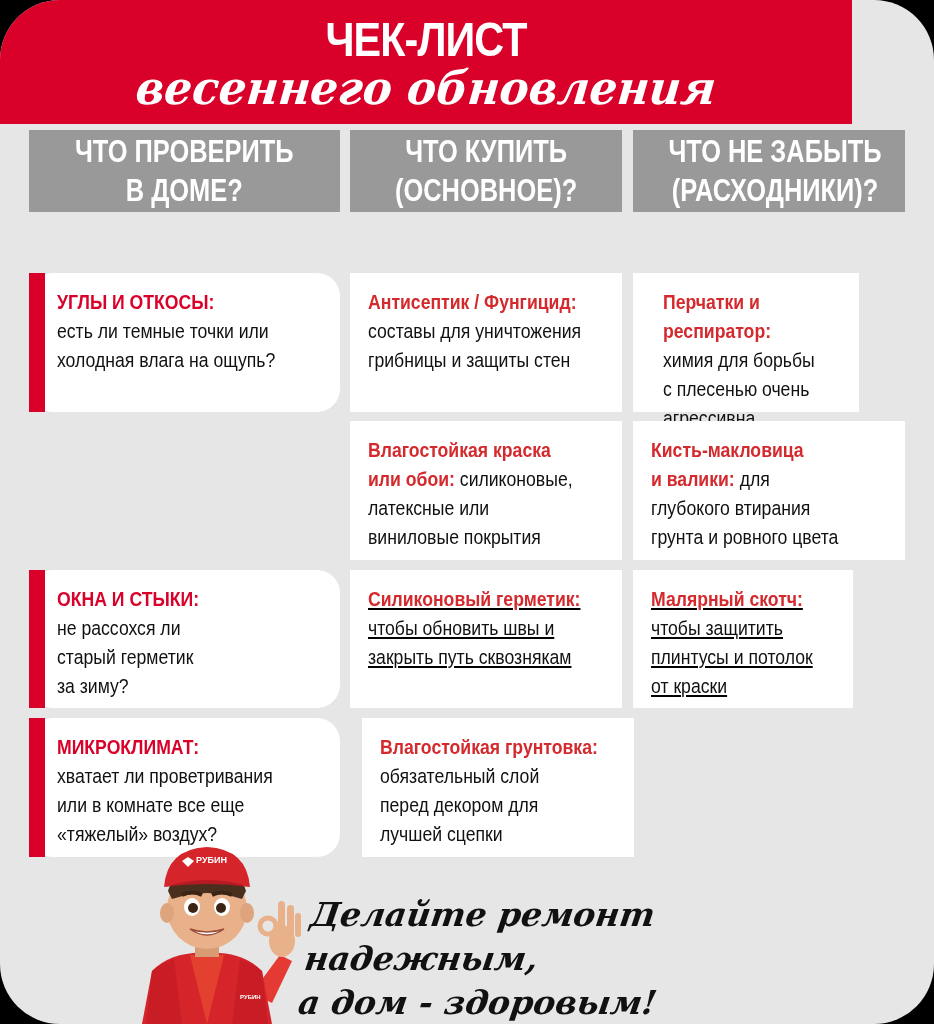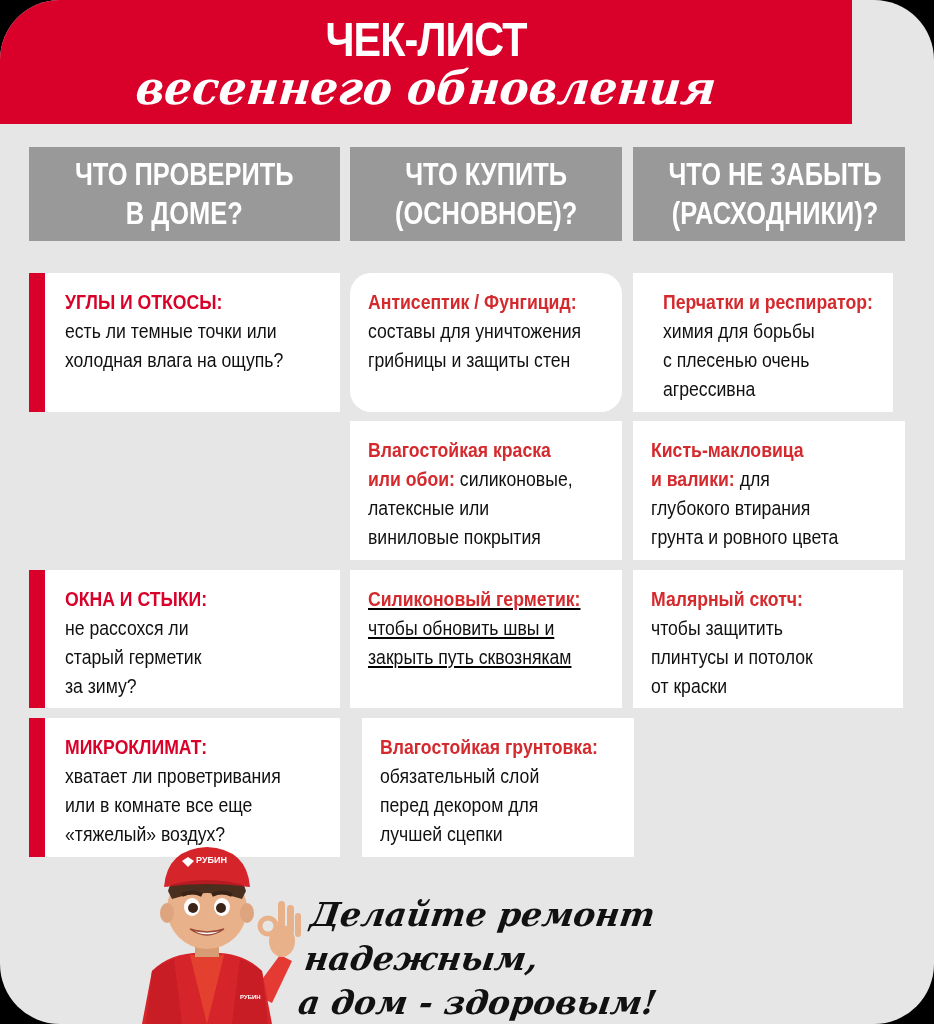--- a/index.html
+++ b/index.html
@@ -19,34 +19,34 @@
     font-size: 48px; letter-spacing: -1px; line-height: 52px;
     transform: scaleX(0.86); transform-origin: center;
   }
   .hero-sub {
     position: absolute; left: 0; right: 0; top: 60px;
     font-family: "DejaVu Serif", serif; font-style: italic; font-weight: 700;
     font-size: 46px; line-height: 56px; letter-spacing: 0px;
     transform: scaleX(0.95) skewX(-6deg); transform-origin: center;
   }
   .col-head {
-    position: absolute; top: 147px; height: 94px; background: #999999;
+    position: absolute; top: 130px; height: 82px; background: #999999;
     color: #fff; display: flex; align-items: center; justify-content: center;
     text-align: center;
   }
   .col-head span {
     display: block; font-family: "Liberation Sans", sans-serif; font-weight: 700;
     font-size: 31px; line-height: 39px; white-space: pre-line;
     transform: scaleX(0.82); transform-origin: center;
   }
   .card {
     position: absolute; background: #fff; box-sizing: border-box;
     padding: 14px 10px 0 18px;
   }
-  .card.accent { padding-left: 36px; }
+  .card.accent { padding-left: 28px; border-radius: 23px; }
   .card.accent::before {
     content: ""; position: absolute; left: 0; top: 0; bottom: 0; width: 16px;
     background: #D9002A;
   }
   .card-text {
     font-family: "Liberation Sans", sans-serif; font-size: 20.5px; line-height: 29px;
     color: #111; transform: scaleX(0.86); transform-origin: left top;
     width: 116%; white-space: pre-line;
   }
   .card-title { color: #D9002A; font-weight: 700; }
@@ -93,21 +93,21 @@
 старый герметик
 за зиму?</span></div>
   </div>
   <div class="card accent" style="left:29px; top:718px; width:311px; height:139px;">
     <div class="card-text"><span class="card-title">МИКРОКЛИМАТ:</span>
 <span>хватает ли проветривания
 или в комнате все еще
 «тяжелый» воздух?</span></div>
   </div>
 
-  <div class="card" style="left:350px; top:273px; width:272px; height:139px;border-radius:21px;">
+  <div class="card" style="left:350px; top:273px; width:272px; height:139px;">
     <div class="card-text"><span class="card-title alt">Антисептик / Фунгицид:</span>
 <span>составы для уничтожения
 грибницы и защиты стен</span></div>
   </div>
   <div class="card" style="left:350px; top:421px; width:272px; height:139px;">
     <div class="card-text"><span class="card-title alt">Влагостойкая краска
 или обои:</span> <span>силиконовые,
 латексные или
 виниловые покрытия</span></div>
   </div>
@@ -116,33 +116,33 @@
 <span>чтобы обновить швы и
 закрыть путь сквознякам</span></div>
   </div>
   <div class="card" style="left:350px; top:718px; width:272px; height:139px;margin-left:12px;">
     <div class="card-text"><span class="card-title alt">Влагостойкая грунтовка:</span>
 <span>обязательный слой
 перед декором для
 лучшей сцепки</span></div>
   </div>
 
-  <div class="card" style="left:633px; top:273px; width:260px; height:139px;padding-left:30px;">
+  <div class="card" style="left:633px; top:273px; width:226px; height:139px;padding-left:30px;">
     <div class="card-text"><span class="card-title alt">Перчатки и респиратор:</span>
 <span>химия для борьбы
 с плесенью очень
 агрессивна</span></div>
   </div>
   <div class="card" style="left:633px; top:421px; width:272px; height:139px;">
     <div class="card-text"><span class="card-title alt">Кисть-макловица
 и валики:</span> <span>для
 глубокого втирания
 грунта и ровного цвета</span></div>
   </div>
-  <div class="card" style="left:633px; top:570px; width:270px; height:138px;">
+  <div class="card" style="left:633px; top:570px; width:220px; height:138px;text-decoration:underline;">
     <div class="card-text"><span class="card-title alt">Малярный скотч:</span>
 <span>чтобы защитить
 плинтусы и потолок
 от краски</span></div>
   </div>
 
   <svg class="mascot" viewBox="0 0 190 181">
 
     <path d="M140 150 L168 112 L180 118 L160 160 Z" fill="#E53A34"></path>
     <ellipse cx="170" cy="98" rx="13" ry="16" fill="#E8B18A"></ellipse>

